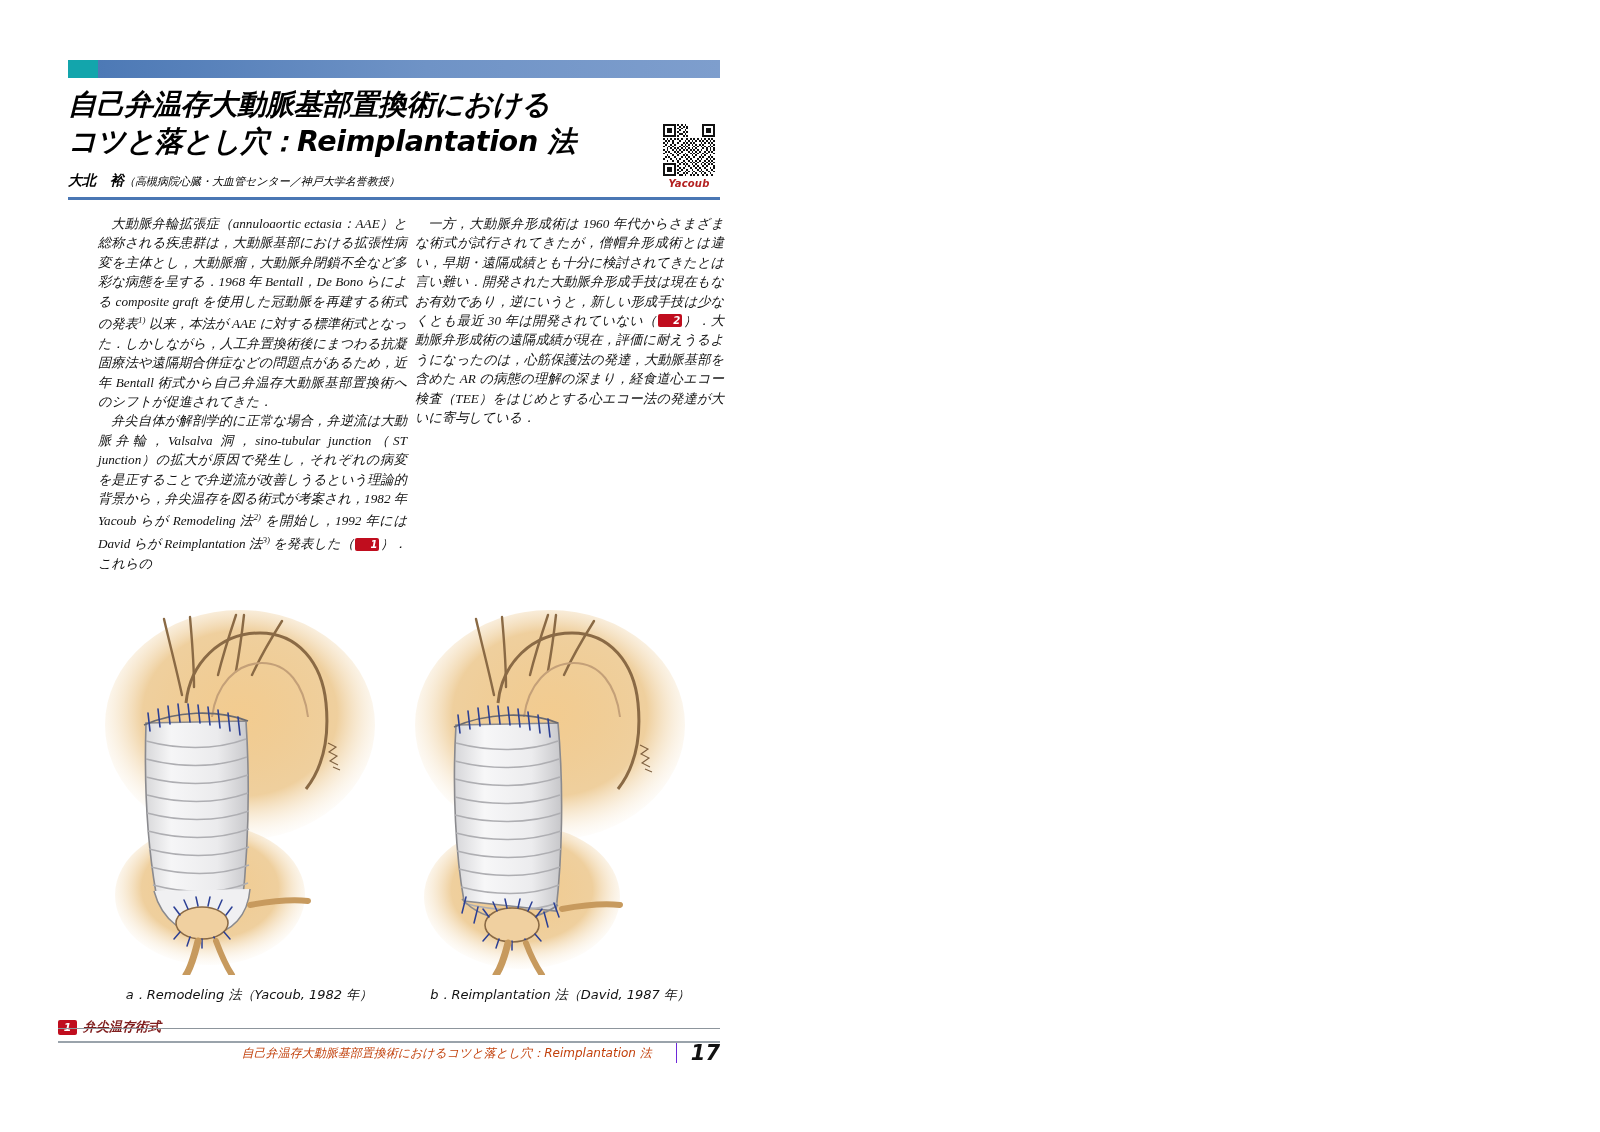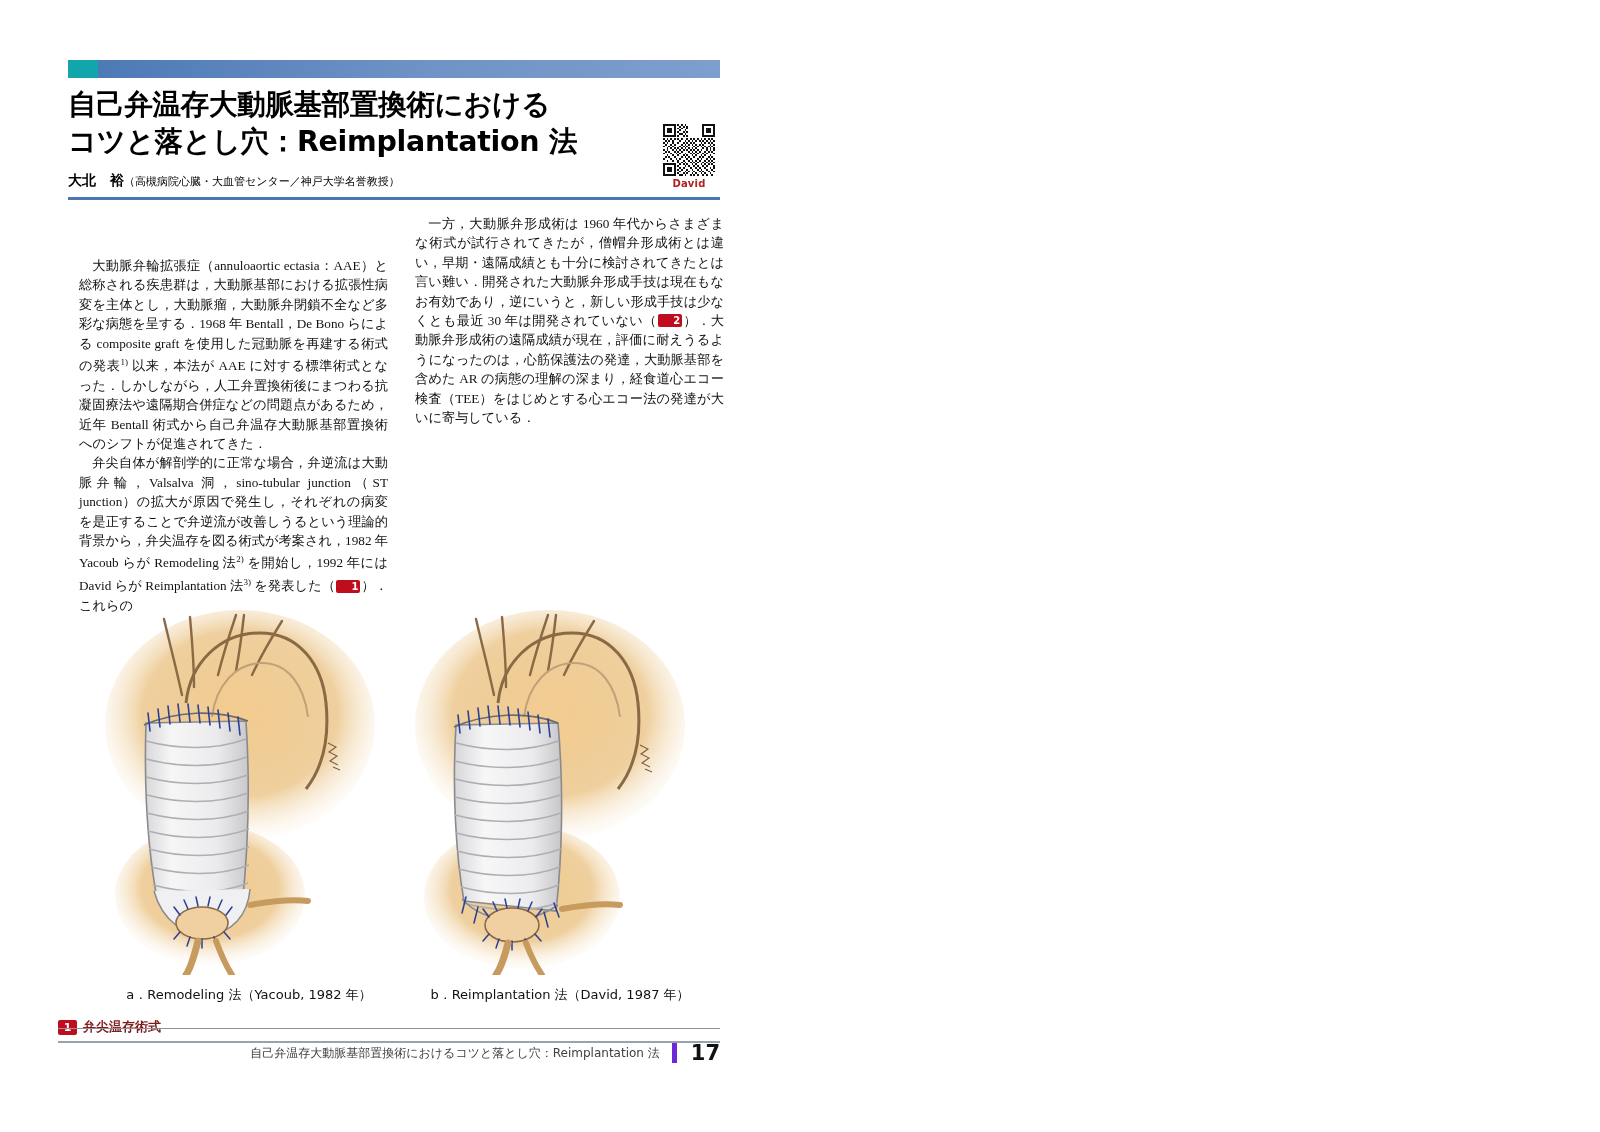--- a/index.html
+++ b/index.html
@@ -4,21 +4,21 @@
 <style>
   html,body{margin:0;padding:0;}
   body{
     width:1600px;height:1132px;
     background:#ffffff;
     font-family:"Liberation Serif","DejaVu Serif",serif;
     overflow:hidden;
     position:relative;
   }
   .spread{position:absolute;inset:0;display:flex;}
-  .page{position:relative;height:1096px;box-sizing:border-box;}
+  .page{position:relative;height:1096px;box-sizing:border-box;font-style:italic;}
   .page-left{width:800px;padding:0;}
   .page-right{width:800px;padding:0;}
 
   
   .title-bar{
     position:absolute;left:68px;top:60px;width:652px;height:18px;
     background:linear-gradient(90deg,#4a77b4 0%,#6f93c6 55%,#7e9ecd 100%);
   }
   .title-bar .tab{
     position:absolute;left:0;top:0;width:30px;height:18px;background:#13a5ac;
@@ -50,21 +50,21 @@
 
   
   .col{
     position:absolute;
     font-family:"Liberation Serif","DejaVu Serif",serif;
     font-size:13.2px;line-height:19.4px;
     text-align:justify;text-justify:inter-character;
     color:#111;
   }
   .col p{margin:0;text-indent:1em;}
-  .l-col-1{left:79px;top:214px;width:309px;margin-top:42px;}
+  .l-col-1{left:98px;top:214px;width:309px;}
   .l-col-2{left:415px;top:214px;width:309px;}
 
   
   .fignum{
     display:inline-block;background:#c00d1e;color:#fff;
     font-family:"DejaVu Sans","Liberation Sans",sans-serif;
     font-size:10px;font-weight:bold;line-height:13px;
     min-width:13px;text-align:center;padding:0 2px;border-radius:2px;
     vertical-align:1px;margin:0 1px;
   }
@@ -102,21 +102,21 @@
   }
 
   
   .footer{
     position:absolute;bottom:28px;height:30px;
     display:flex;align-items:center;justify-content:flex-end;
   }
   .footer .frule{position:absolute;left:0;right:0;top:-10px;height:1px;background:#8d959c;}
   .footer .ftitle{
     font-family:"DejaVu Sans","Liberation Sans",sans-serif;
-    font-size:12px;color:#404040;padding-right:12px;border-right:5px solid #6d28d9;
+    font-size:12px;color:#c2410c;padding-right:24px;border-right:1px solid #6d28d9;
     line-height:20px;
   }
   .footer .fpage{
     font-family:"DejaVu Sans","Liberation Sans",sans-serif;
     font-size:21px;font-weight:bold;color:#111;padding-left:14px;
   }
   .footer-left{left:58px;width:662px;}
 
   .gutter{
     position:absolute;left:800px;top:0;width:1px;height:1132px;background:#ffffff;
@@ -202,21 +202,21 @@
                    M8 25h1v1H8zM10 25h1v1h-1zM13 25h1v1h-1zM16 25h1v1h-1zM19 25h1v1h-1zM21 25h1v1h-1z
                    M24 25h1v1h-1zM27 25h1v1h-1z
                    M9 26h1v1H9zM12 26h1v1h-1zM14 26h1v1h-1zM17 26h1v1h-1zM20 26h1v1h-1zM22 26h1v1h-1z
                    M25 26h1v1h-1zM28 26h1v1h-1z
                    M8 27h1v1H8zM11 27h1v1h-1zM13 27h1v1h-1zM16 27h1v1h-1zM18 27h1v1h-1zM21 27h1v1h-1z
                    M23 27h1v1h-1zM26 27h1v1h-1z
                    M9 28h1v1H9zM10 28h1v1h-1zM12 28h1v1h-1zM15 28h1v1h-1zM17 28h1v1h-1zM19 28h1v1h-1z
                    M22 28h1v1h-1zM24 28h1v1h-1zM27 28h1v1h-1z"></path>
         </g>
       </svg>
-      <div class="movie-label">David</div>
+      <div class="movie-label">Yacoub</div>
     </div>
 
     <div class="col l-col-1">
       <p>大動脈弁輪拡張症（annuloaortic ectasia：AAE）と総称される疾患群は，大動脈基部における拡張性病変を主体とし，大動脈瘤，大動脈弁閉鎖不全など多彩な病態を呈する．1968 年 Bentall，De Bono らによる composite graft を使用した冠動脈を再建する術式の発表<sup>1)</sup> 以来，本法が AAE に対する標準術式となった．しかしながら，人工弁置換術後にまつわる抗凝固療法や遠隔期合併症などの問題点があるため，近年 Bentall 術式から自己弁温存大動脈基部置換術へのシフトが促進されてきた．</p>
       <p>弁尖自体が解剖学的に正常な場合，弁逆流は大動脈弁輪，Valsalva 洞，sino-tubular junction（ST junction）の拡大が原因で発生し，それぞれの病変を是正することで弁逆流が改善しうるという理論的背景から，弁尖温存を図る術式が考案され，1982 年 Yacoub らが Remodeling 法<sup>2)</sup> を開始し，1992 年には David らが Reimplantation 法<sup>3)</sup> を発表した（<span class="fignum">1</span>）．これらの</p>
     </div>
 
     <div class="col l-col-2">
       <p>一方，大動脈弁形成術は 1960 年代からさまざまな術式が試行されてきたが，僧帽弁形成術とは違い，早期・遠隔成績とも十分に検討されてきたとは言い難い．開発された大動脈弁形成手技は現在もなお有効であり，逆にいうと，新しい形成手技は少なくとも最近 30 年は開発されていない（<span class="fignum">2</span>）．大動脈弁形成術の遠隔成績が現在，評価に耐えうるようになったのは，心筋保護法の発達，大動脈基部を含めた AR の病態の理解の深まり，経食道心エコー検査（TEE）をはじめとする心エコー法の発達が大いに寄与している．</p>
     </div>

